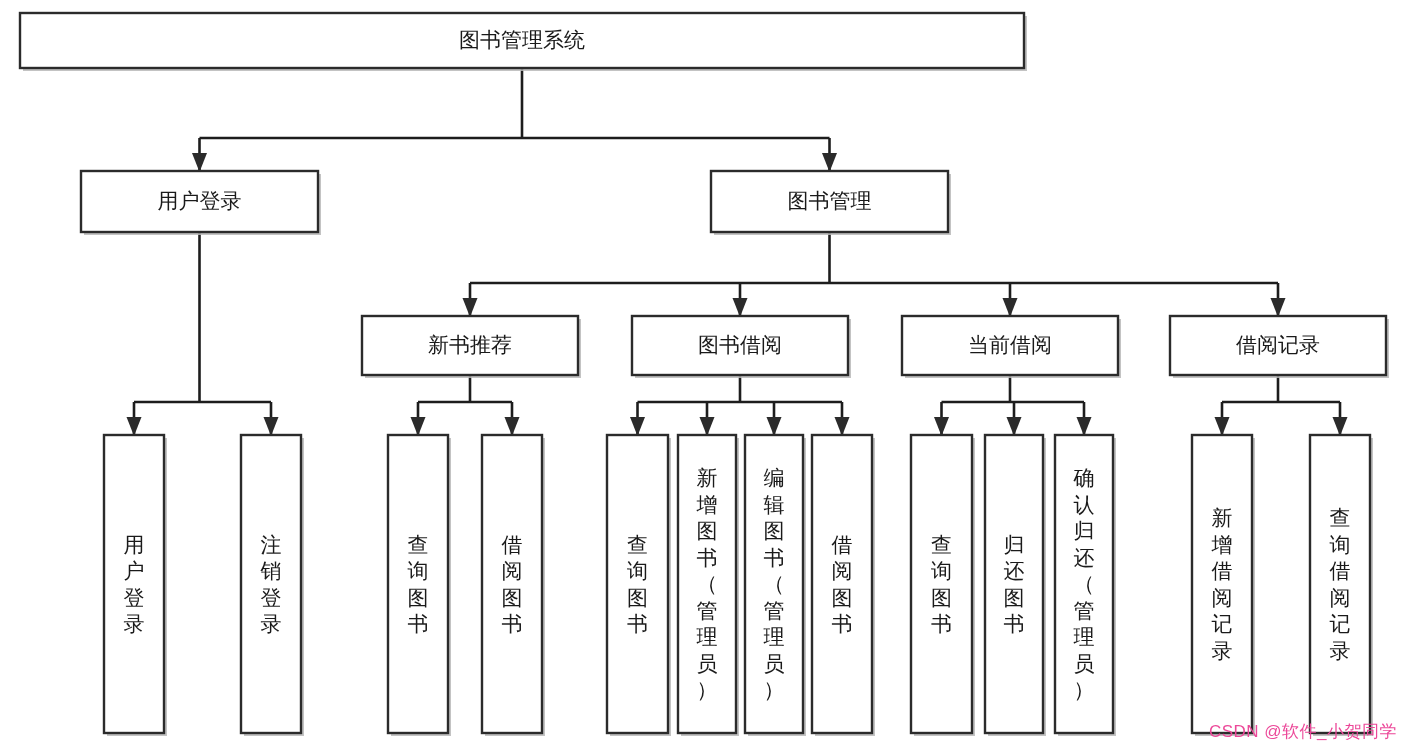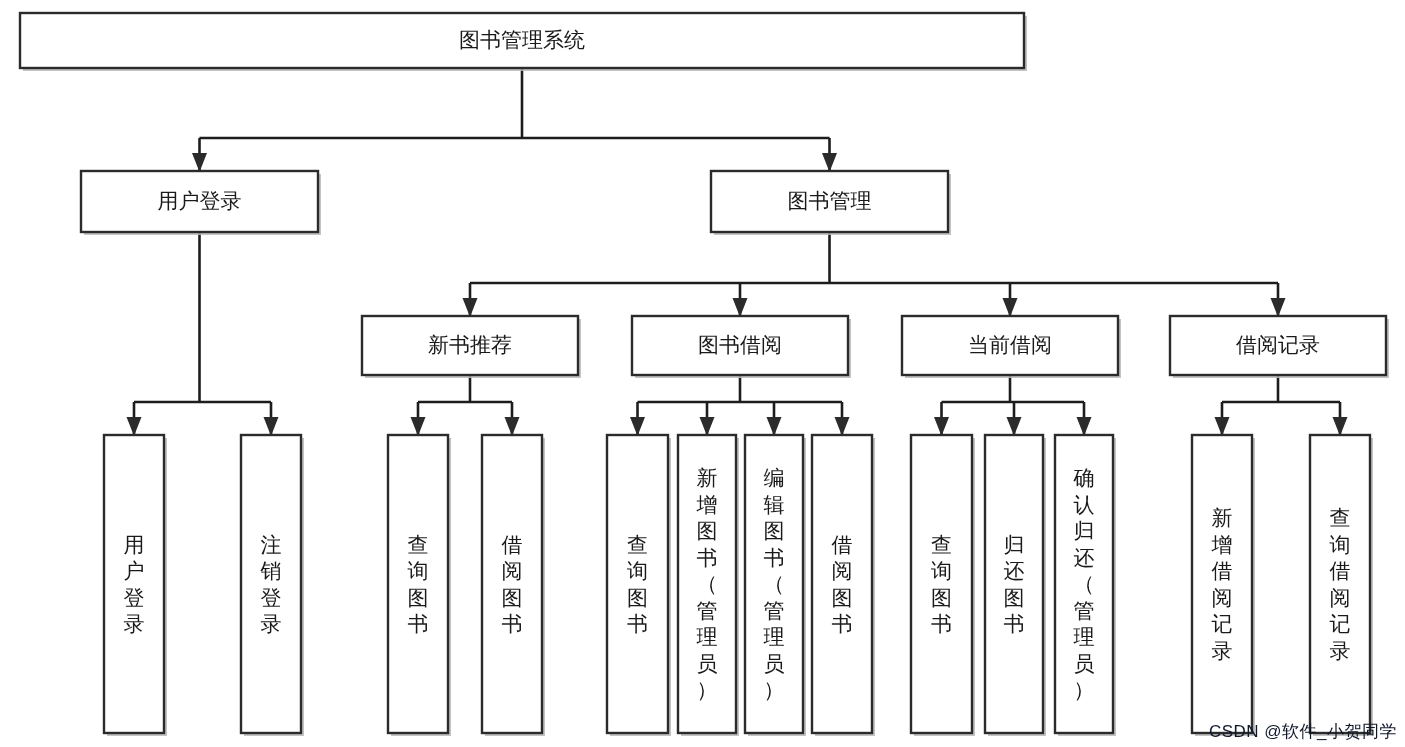--- a/index.html
+++ b/index.html
@@ -56,21 +56,21 @@
     font-size: 21px;
     fill: #1a1a1a;
     text-anchor: middle;
   }
   .watermark {
     position: absolute;
     right: 8px;
     bottom: 4px;
     font-family: "Liberation Sans", "DejaVu Sans", sans-serif;
     font-size: 17px;
-    color: #0f172a;
+    color: #ec4899;
     letter-spacing: 0.5px;
     white-space: nowrap;
     user-select: none;
   }
 </style>
 </head>
 <body>
 
 <div id="diagram-root">
   <svg id="tree-svg" viewBox="0 0 1405 747">

